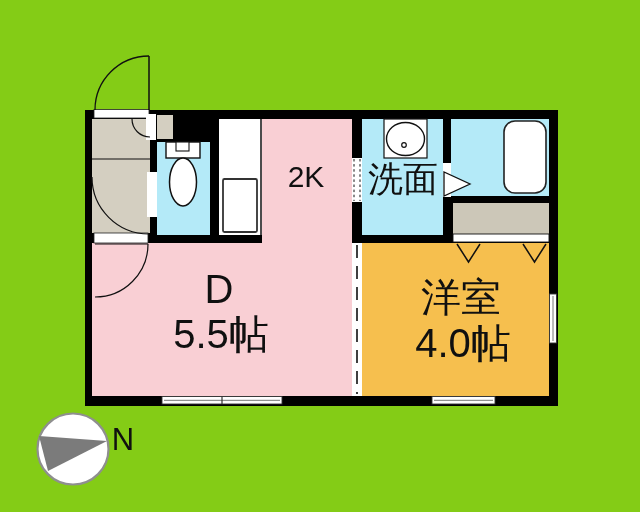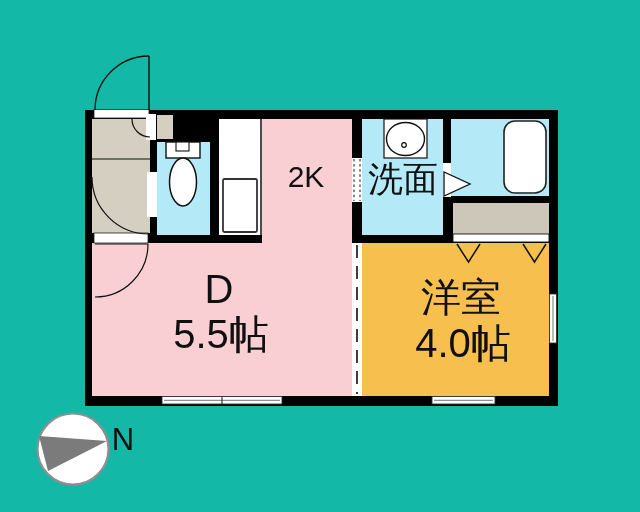--- a/index.html
+++ b/index.html
@@ -1,16 +1,16 @@
 <!DOCTYPE html>
 <html><head>
 <meta charset="utf-8">
 <style>
   html,body{margin:0;padding:0;background:#ffffff;}
-  .stage{position:relative;width:640px;height:512px;background:#14b8a6;overflow:hidden;}
+  .stage{position:relative;width:640px;height:512px;background:#84cc16;overflow:hidden;}
   svg{display:block;}
   text{font-family:"Liberation Sans","DejaVu Sans",sans-serif;fill:#101010;}
   .lbl-big{font-size:40px;}
   .lbl-2k{font-size:30px;}
   .lbl-wash{font-size:35px;}
   .lbl-n{font-size:31px;}
   .thinline{stroke:#111;stroke-width:1.2;fill:none;}
 </style>
 </head>
 <body>

